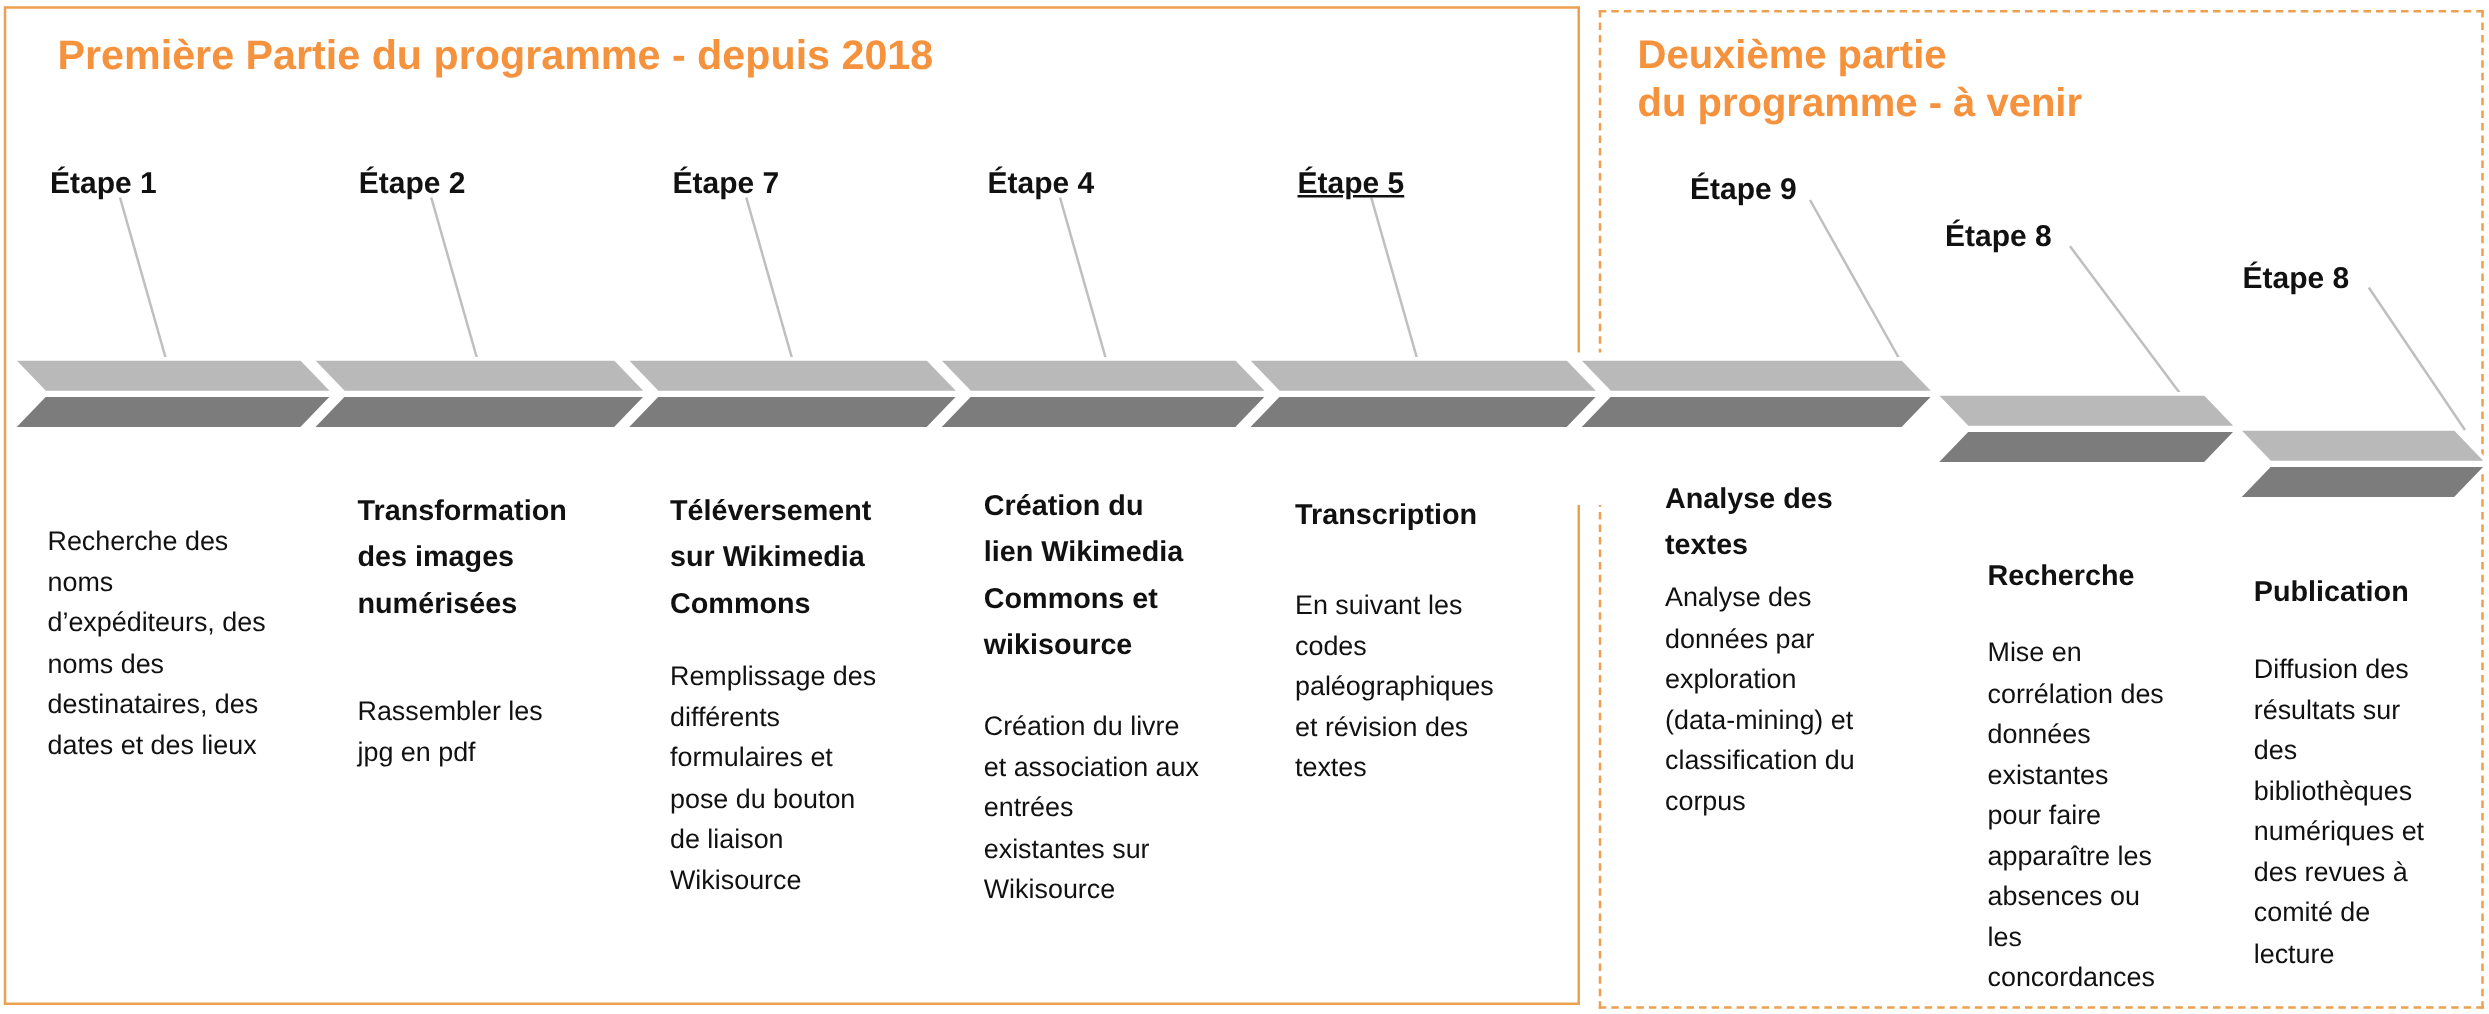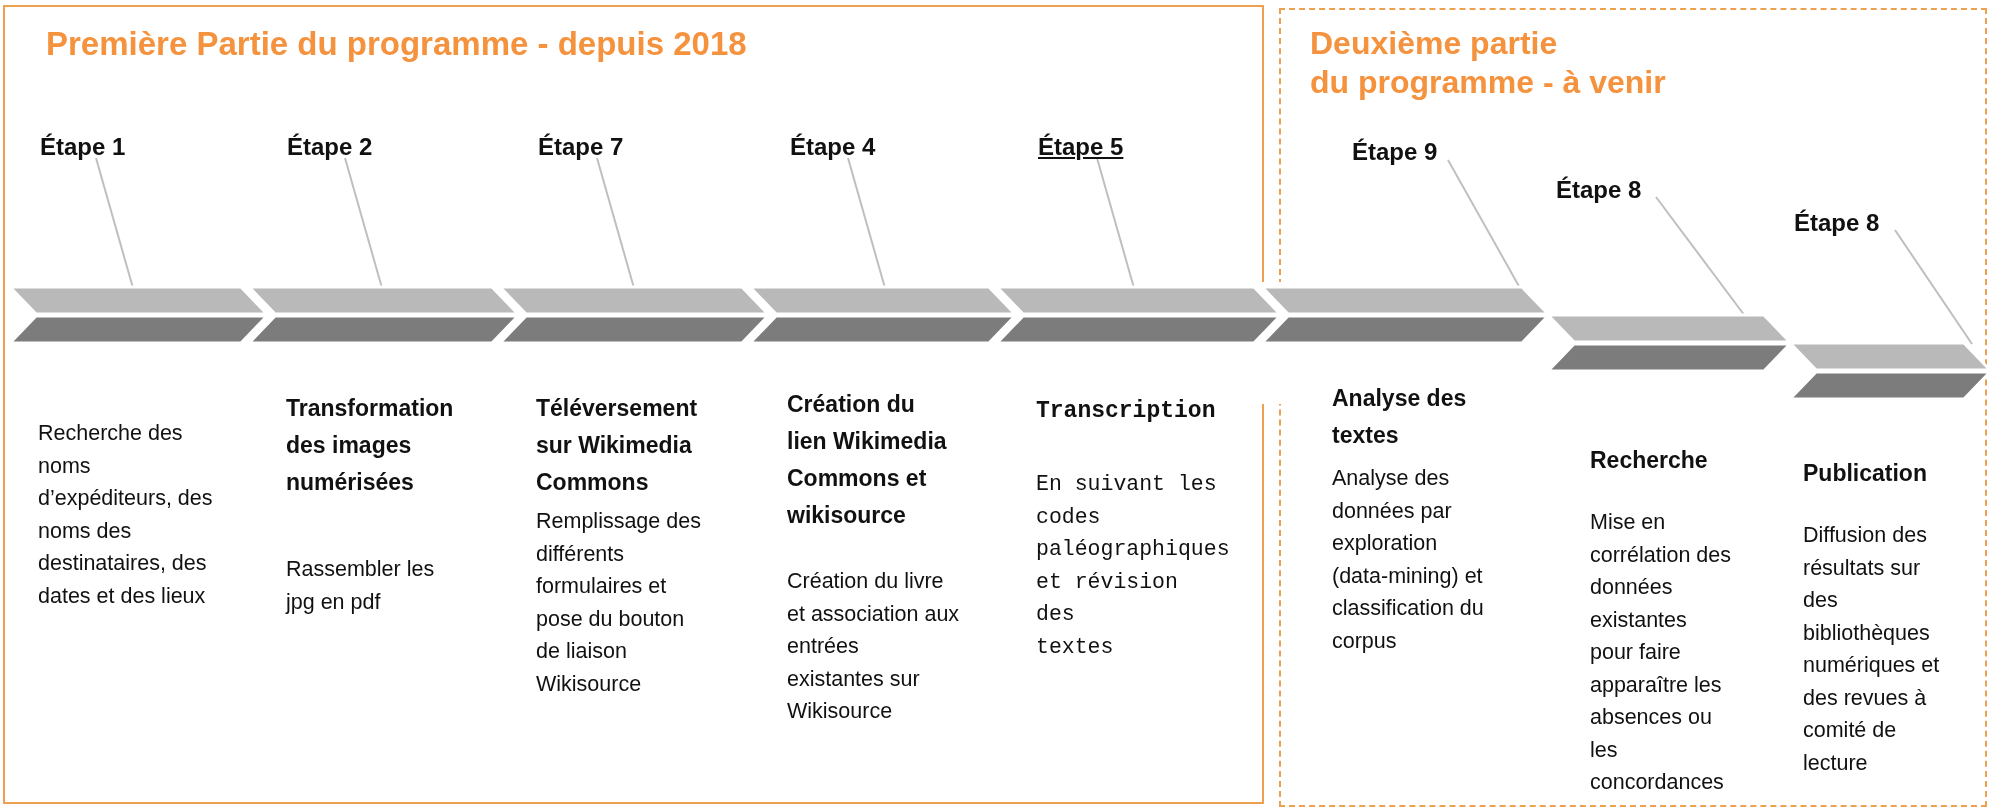--- a/index.html
+++ b/index.html
@@ -117,39 +117,39 @@
   <div class="col-title">Transformation
 des images
 numérisées</div>
   <div class="col-body" style="margin-top:52px;">Rassembler les
 jpg en pdf</div>
 </div>
 <div class="col" style="left:536px;top:390px;width:195px;">
   <div class="col-title">Téléversement
 sur Wikimedia
 Commons</div>
-  <div class="col-body" style="margin-top:4px;">Remplissage des
+  <div class="col-body" style="margin-top:24px;">Remplissage des
 différents
 formulaires et
 pose du bouton
 de liaison
 Wikisource</div>
 </div>
 <div class="col" style="left:787px;top:386px;width:200px;">
   <div class="col-title">Création du
 lien Wikimedia
 Commons et
 wikisource</div>
   <div class="col-body" style="margin-top:31px;">Création du livre
 et association aux
 entrées
 existantes sur
 Wikisource</div>
 </div>
-<div class="col" style="left:1036px;top:393px;width:185px;font-family:Liberation Mono, monospace;">
+<div class="col" style="left:1036px;top:393px;width:185px;">
   <div class="col-title">Transcription</div>
   <div class="col-body" style="margin-top:38px;">En suivant les
 codes
 paléographiques
 et révision des
 textes</div>
 </div>
 <div class="col" style="left:1332px;top:380px;width:185px;">
   <div class="col-title">Analyse des
 textes</div>

